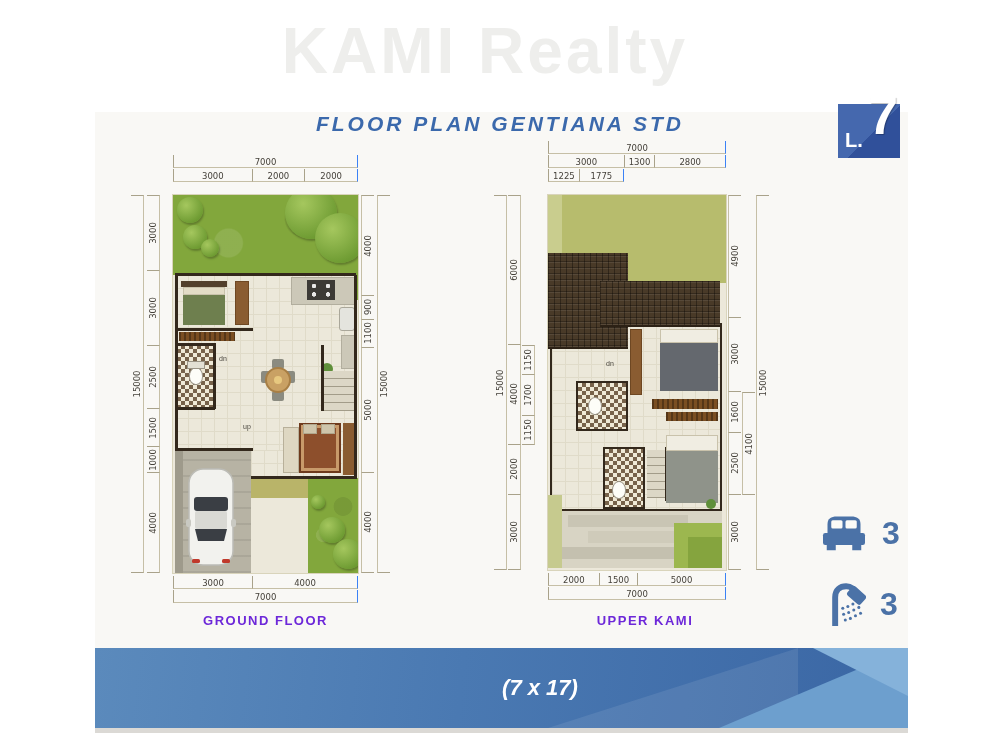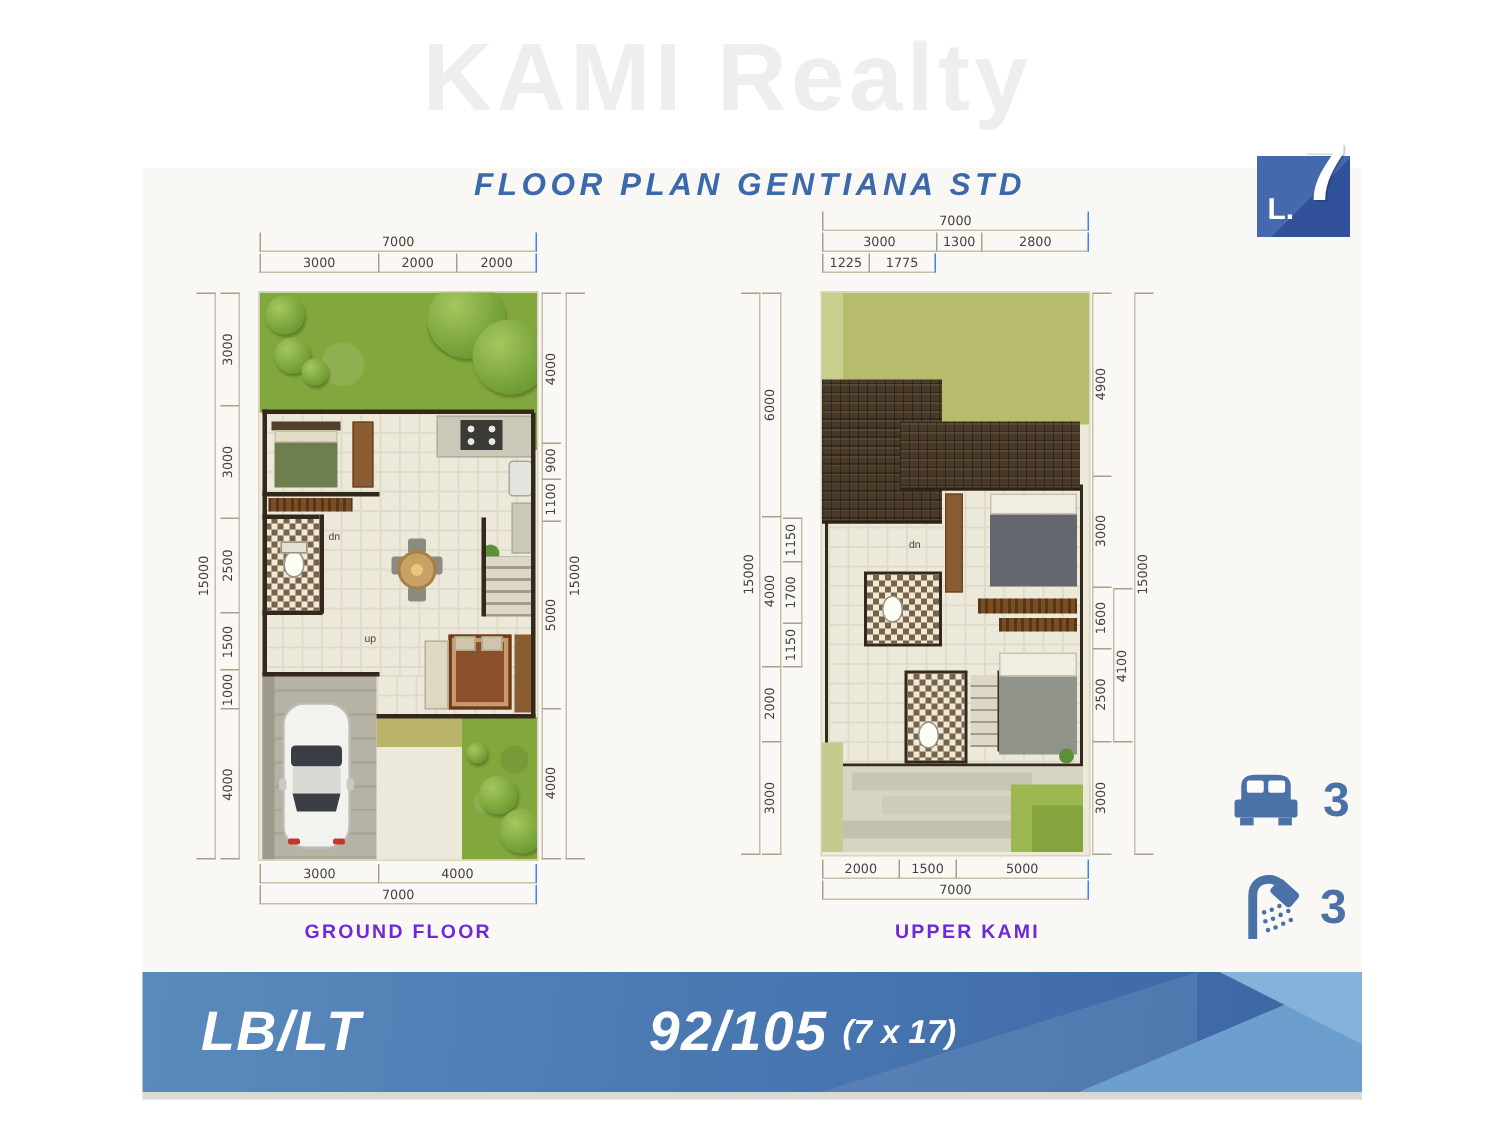--- a/index.html
+++ b/index.html
@@ -430,19 +430,17 @@
         <circle cx="38" cy="37" r="1.8"></circle>
     </svg>
     <span class="cnt">3</span>
   </div>
 
   <div class="banner">
     <div class="facet f3"></div>
     <div class="facet f1"></div>
     <div class="facet f2"></div>
   </div>
-  <div class="banner-left">LB/LT</div>
   <div class="banner-value">
-    <span class="v">92/105</span>
     <span class="note">(7 x 17)</span>
   </div>
 
 </div>
 
 </body></html>

